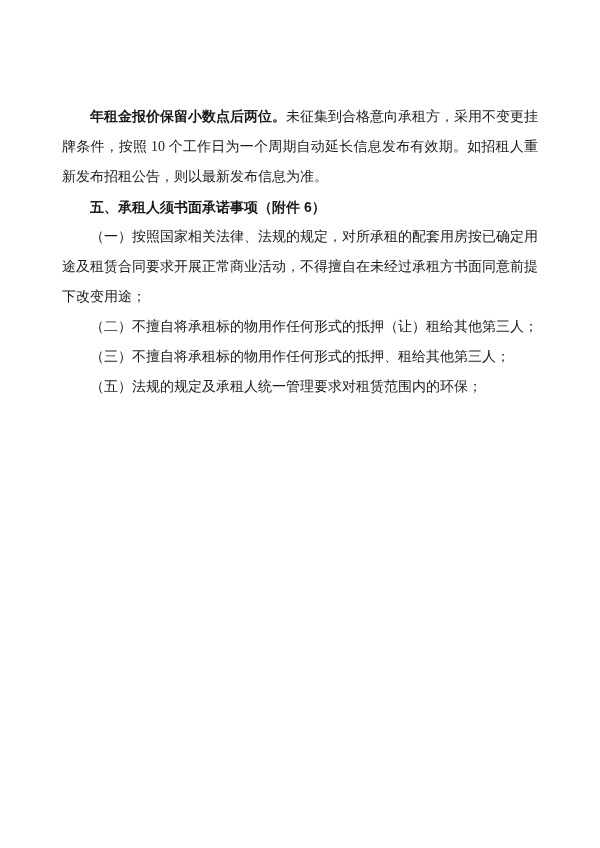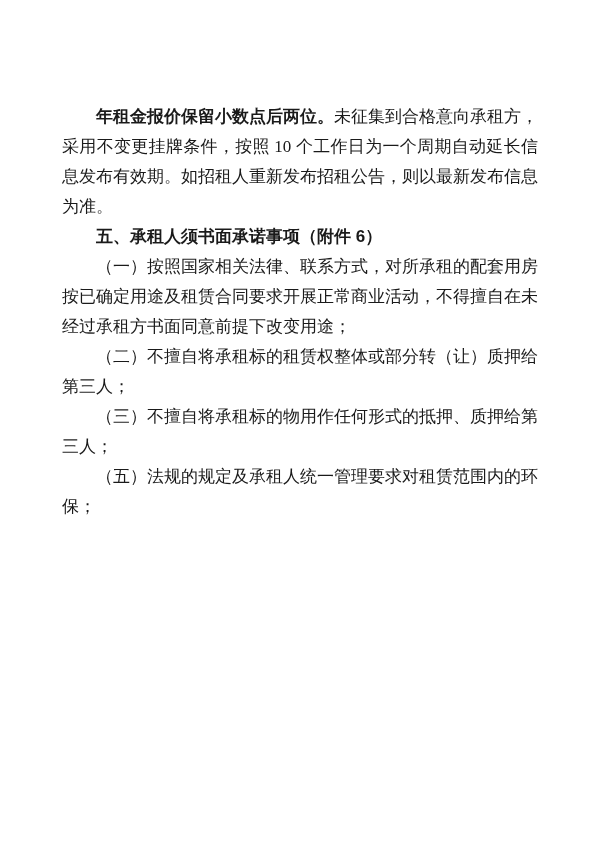--- a/index.html
+++ b/index.html
@@ -18,21 +18,21 @@
     height: 848px;
     background: #ffffff;
   }
   .content {
     position: absolute;
     left: 62px;
     top: 102px;
     width: 476px;
     color: #1a1a1a;
     font-family: "Liberation Serif", "DejaVu Serif", serif;
-    font-size: 17px;
+    font-size: 14px;
     line-height: 30px;
     text-align: justify;
   }
   .content p {
     margin: 0;
     padding: 0;
     text-indent: 2em;
   }
   .bold-lead {
     font-weight: 700;
@@ -47,25 +47,25 @@
 
 <div class="page">
   <div class="content">
 
     <p>
       <span class="bold-lead">年租金报价保留小数点后两位。</span><span>未征集到合格意向承租方，采用不变更挂牌条件，按照 10 个工作日为一个周期自动延长信息发布有效期。如招租人重新发布招租公告，则以最新发布信息为准。</span>
     </p>
 
     <p class="heading">五、承租人须书面承诺事项（附件 6）</p>
 
-    <p>（一）按照国家相关法律、联系方式，对所承租的配套用房按已确定用途及租赁合同要求开展正常商业活动，不得擅自在未经过承租方书面同意前提下改变用途；</p>
+    <p>（一）按照国家相关法律、法规的规定，对所承租的配套用房按已确定用途及租赁合同要求开展正常商业活动，不得擅自在未经过承租方书面同意前提下改变用途；</p>
 
-    <p>（二）不擅自将承租标的租赁权整体或部分转（让）质押给第三人；</p>
+    <p>（二）不擅自将承租标的物用作任何形式的抵押（让）租给其他第三人；</p>
 
-    <p>（三）不擅自将承租标的物用作任何形式的抵押、质押给第三人；</p>
+    <p>（三）不擅自将承租标的物用作任何形式的抵押、租给其他第三人；</p>
 
 
     <p>（五）法规的规定及承租人统一管理要求对租赁范围内的环保；</p>
 
 
 
   </div>
 </div>
 
 </body></html>

